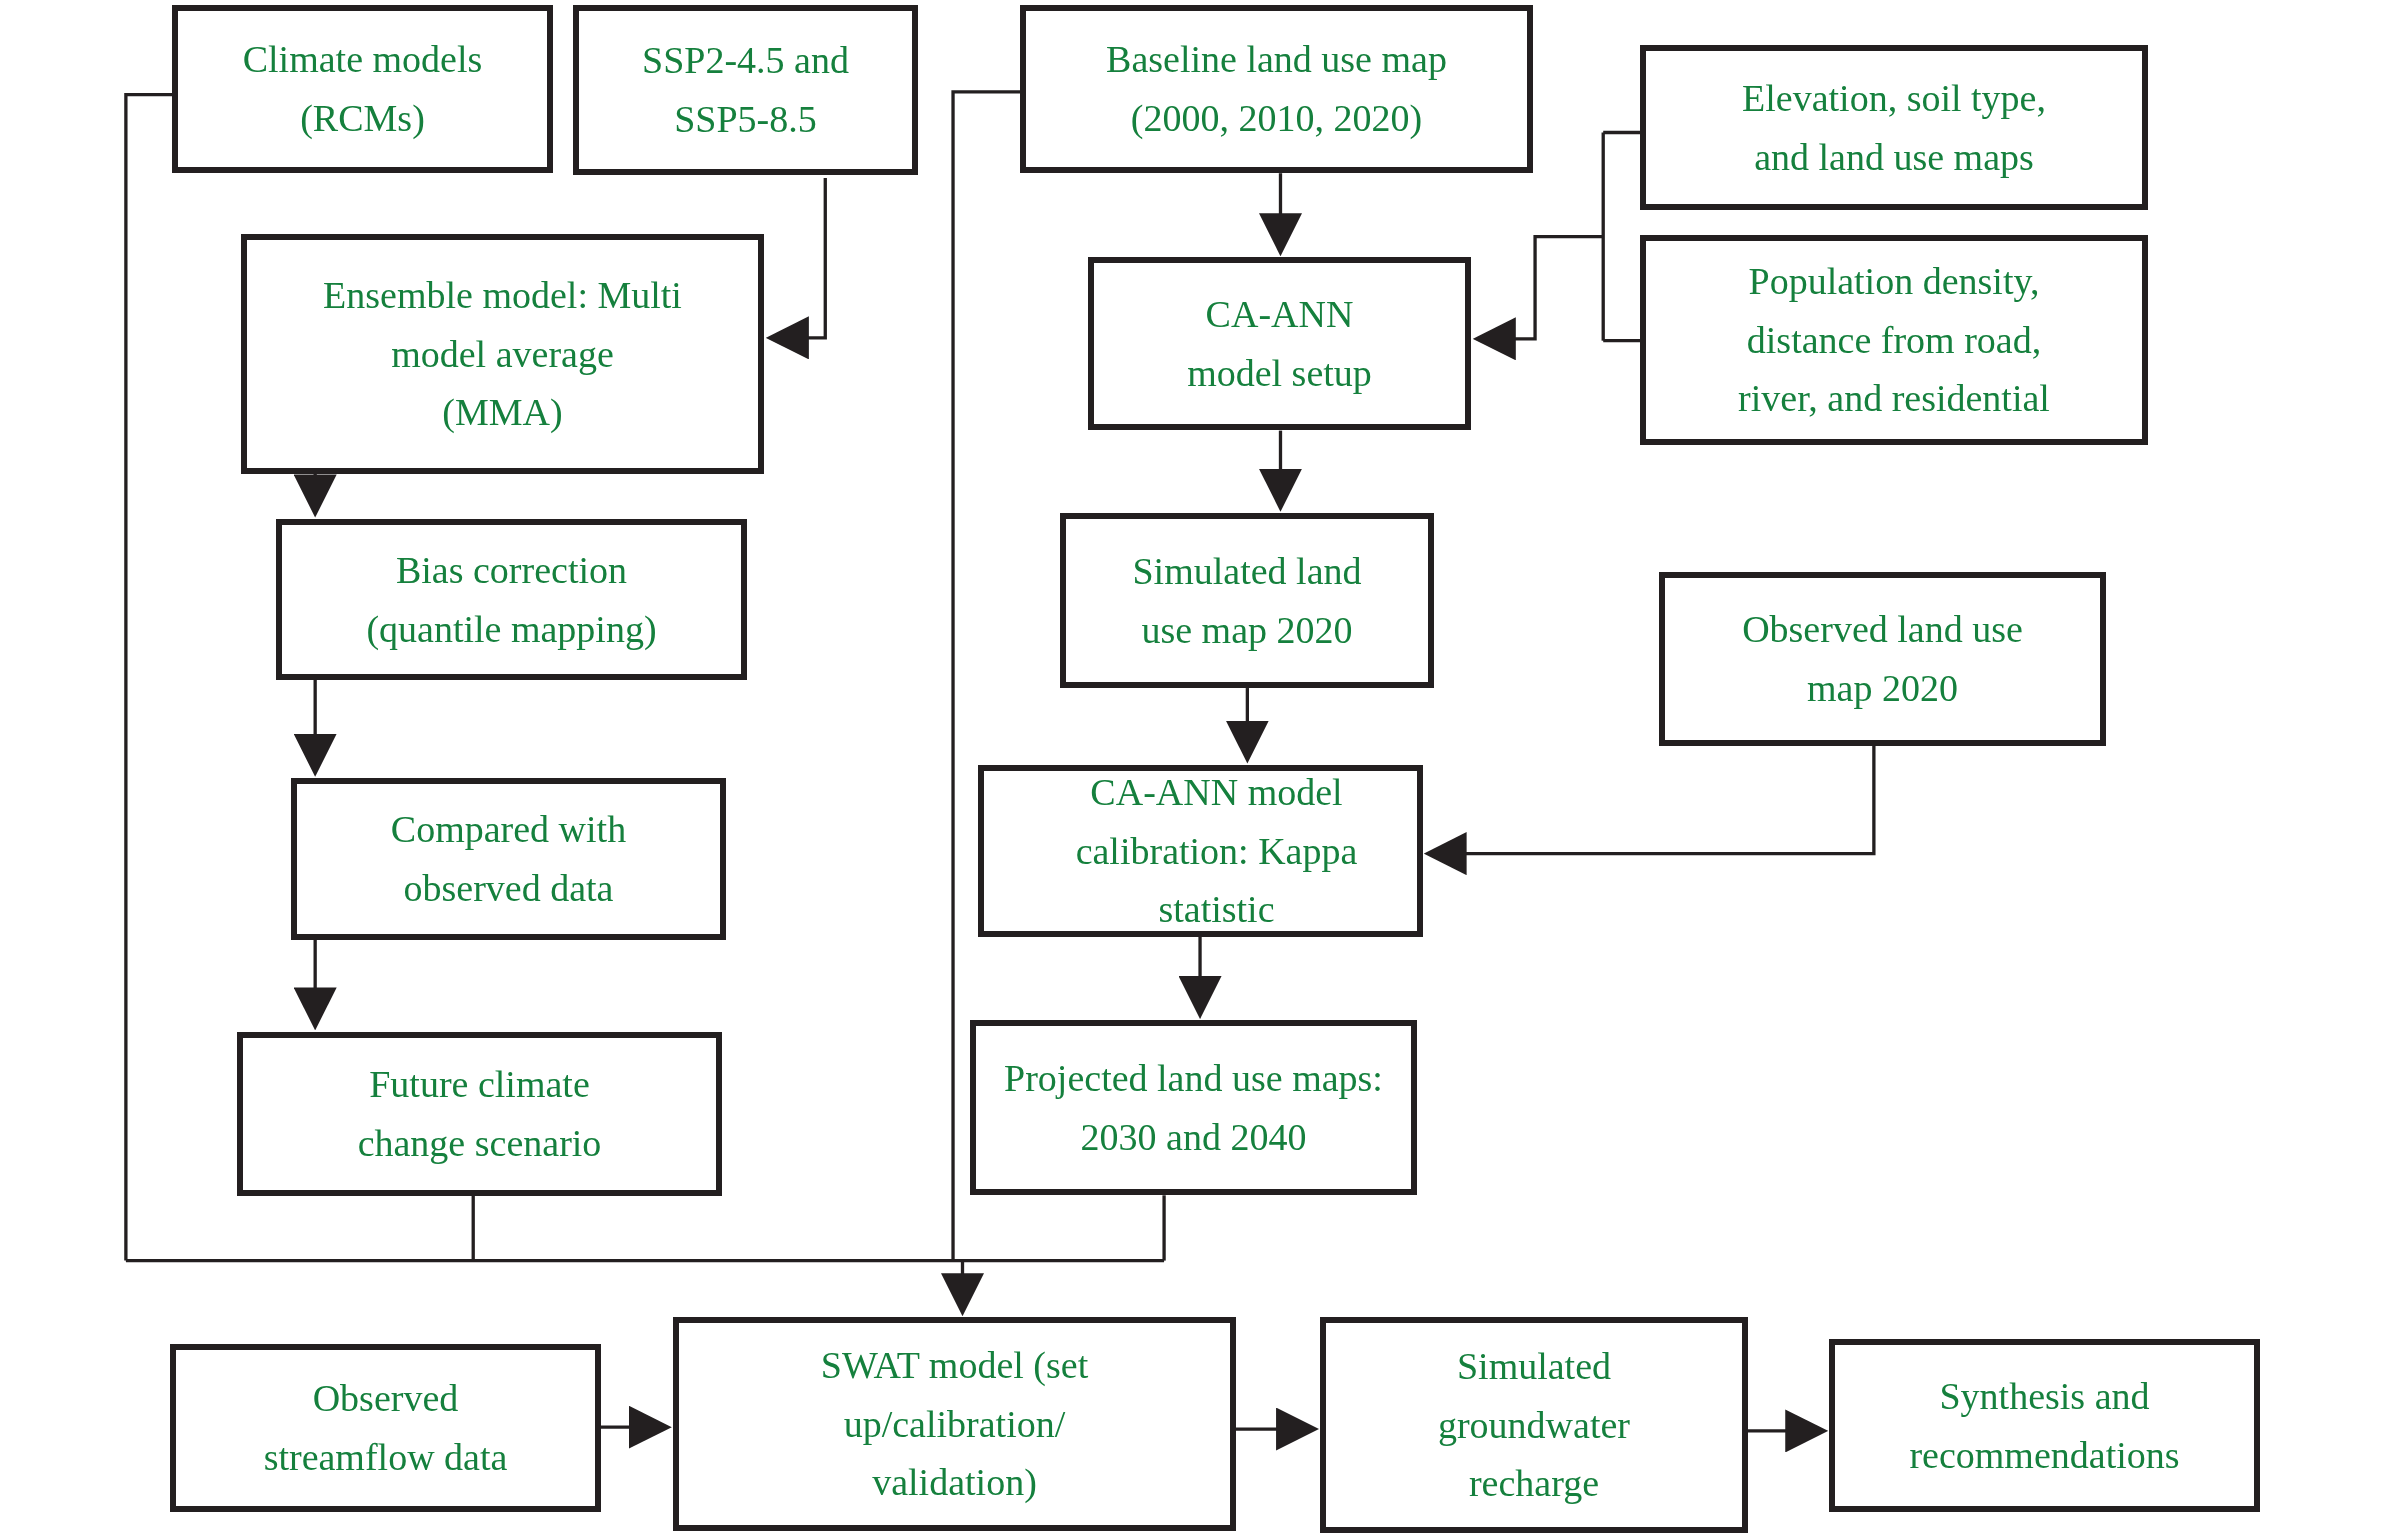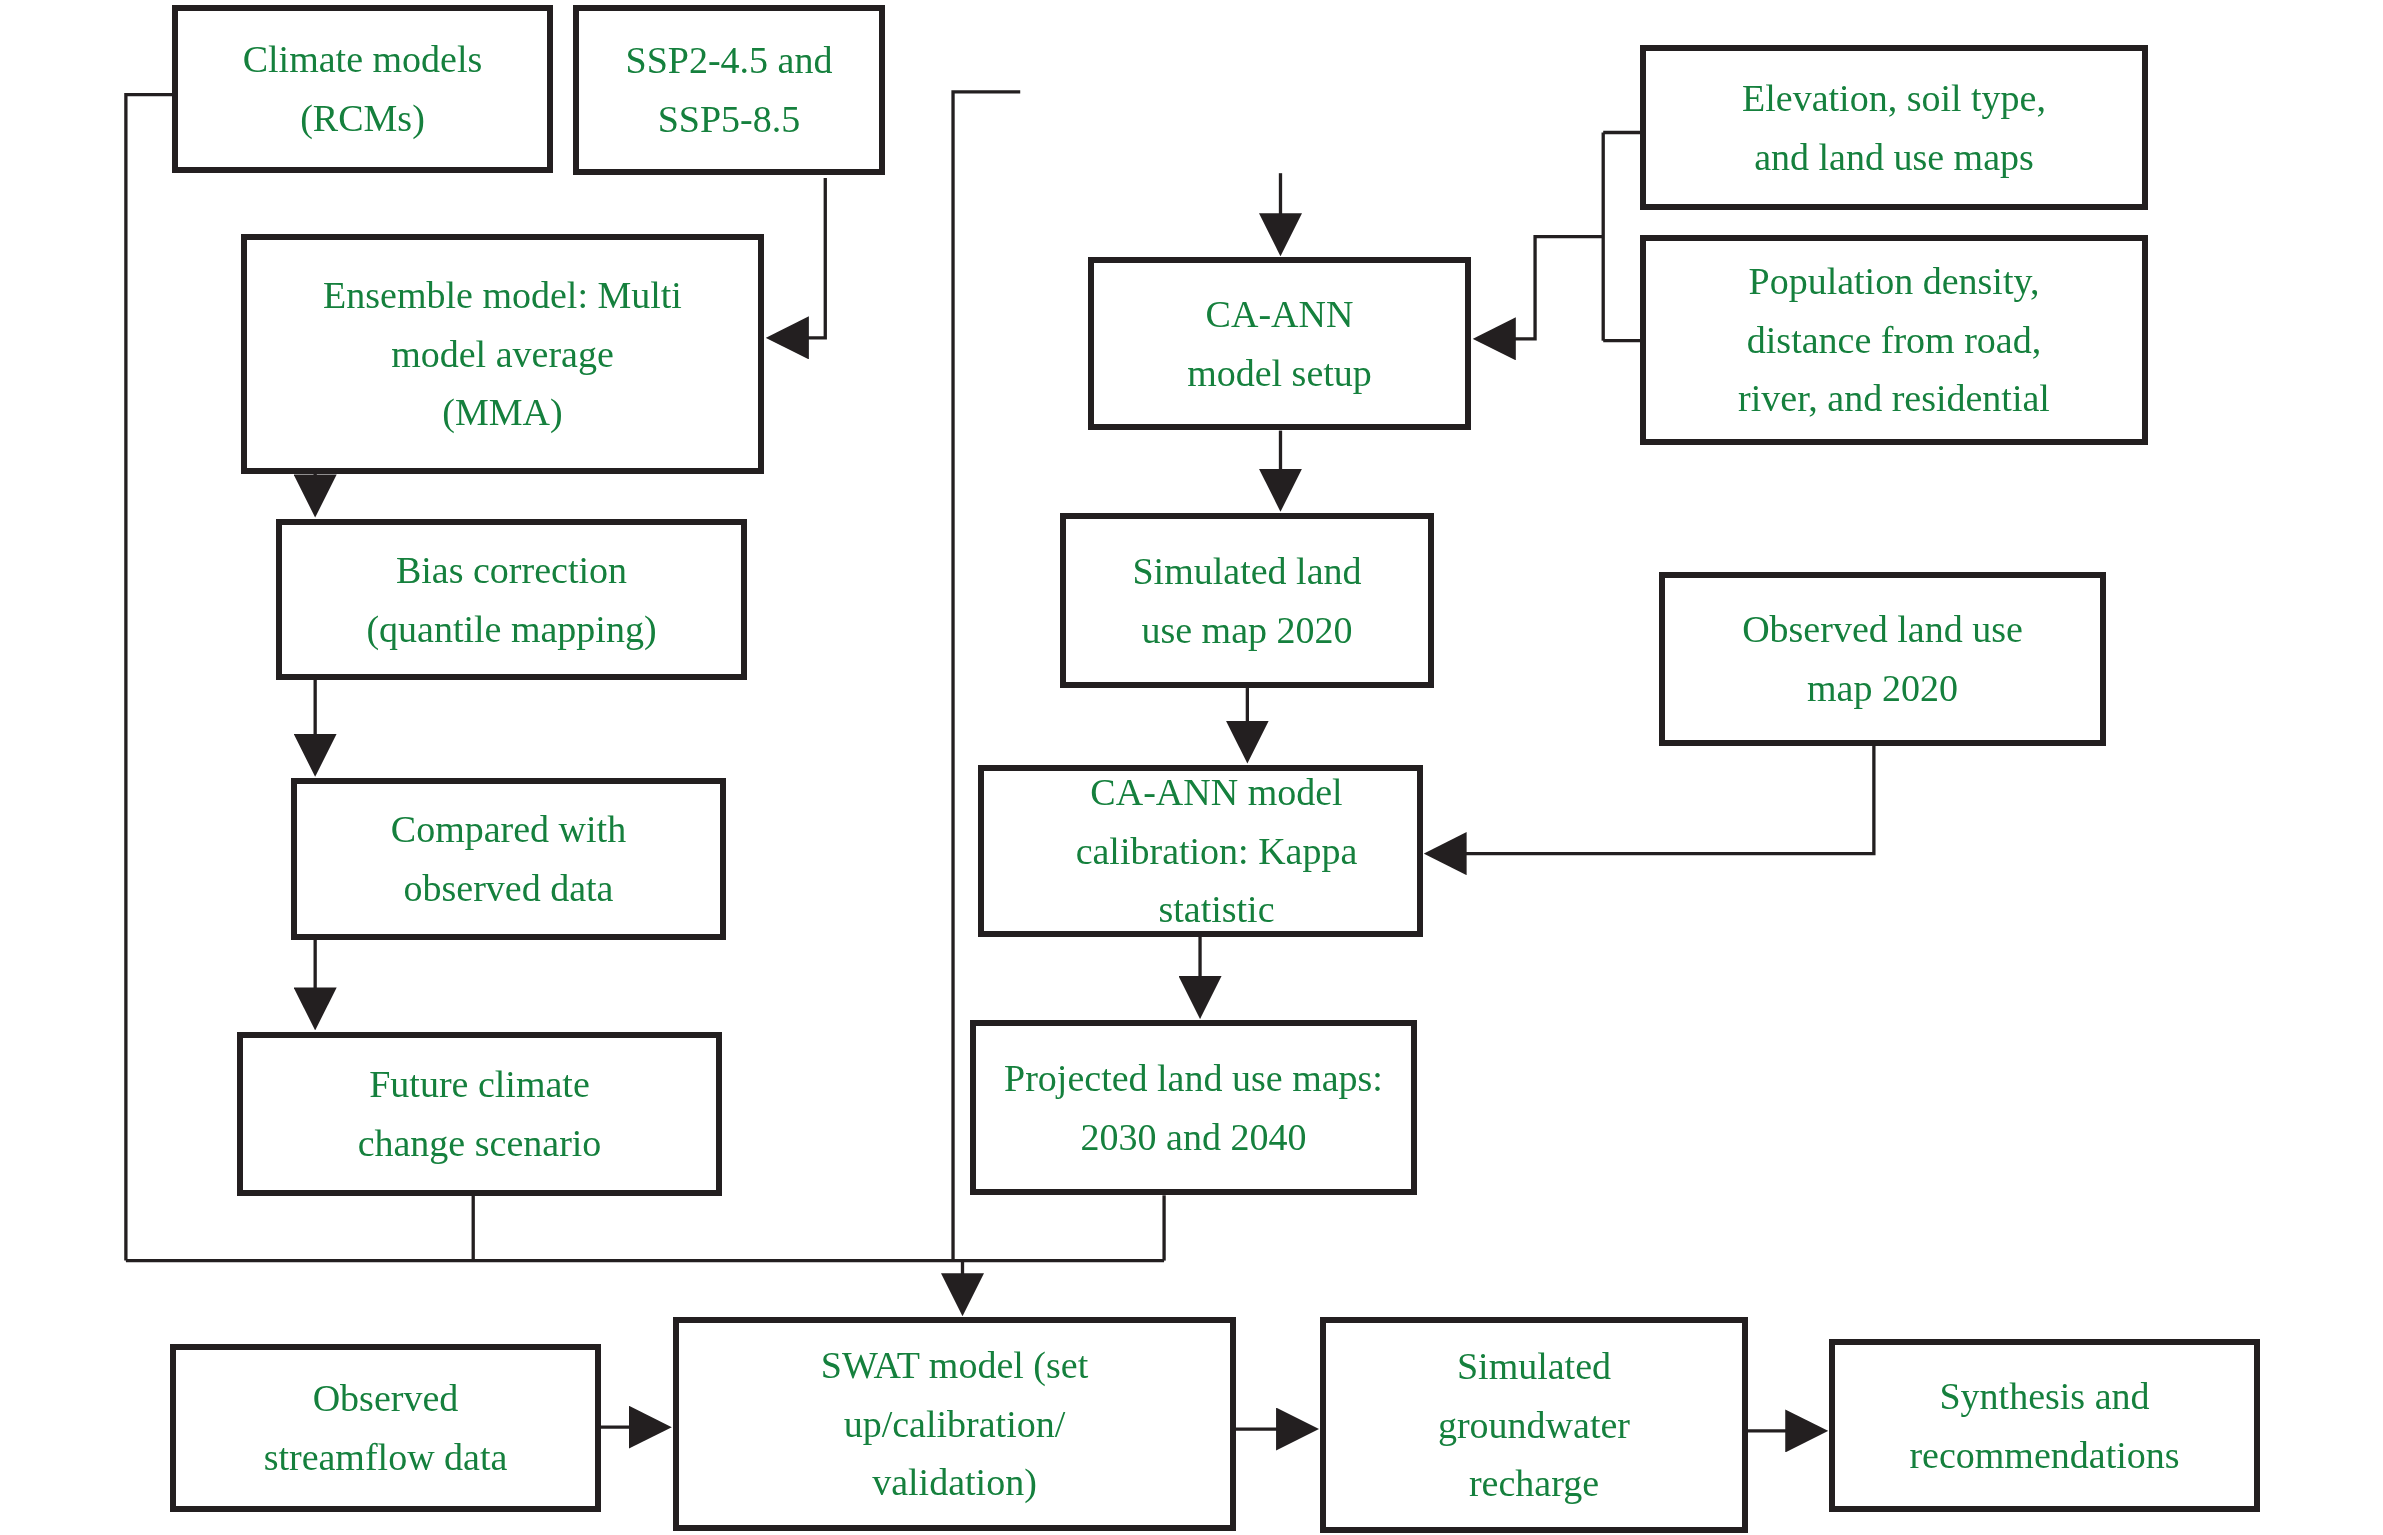--- a/index.html
+++ b/index.html
@@ -78,23 +78,25 @@
     <line class="conn" x1="1017" y1="1332" x2="1017" y2="1384" marker-end="url(#arrow)"></line>
 
     <line class="conn" x1="635" y1="1508" x2="703" y2="1508" marker-end="url(#arrow)"></line>
     <line class="conn" x1="1306" y1="1510" x2="1387" y2="1510" marker-end="url(#arrow)"></line>
     <line class="conn" x1="1847" y1="1512" x2="1925" y2="1512" marker-end="url(#arrow)"></line>
   </svg>
 
   <div class="fc-box" style="left:172px; top:4.7px; width:381px; height:168px;">Climate models
 (RCMs)</div>
 
-  <div class="fc-box" style="left:573px; top:4.7px; width:312px; height:170px;">SSP2-4.5 and
+  <div class="fc-box" style="left:573px; top:4.7px; width:345px; height:170px;">SSP2-4.5 and
 SSP5-8.5</div>
 
+  <div class="fc-box" style="left:1020px; top:4.7px; width:513px; height:168px;">Baseline land use map
+(2000, 2010, 2020)</div>
 
   <div class="fc-box" style="left:1640px; top:45px; width:508px; height:165px;">Elevation, soil type,
 and land use maps</div>
 
   <div class="fc-box" style="left:241px; top:234px; width:523px; height:240px;">Ensemble model: Multi
 model average
 (MMA)</div>
 
   <div class="fc-box" style="left:1088px; top:257px; width:383px; height:173px;">CA-ANN
 model setup</div>

